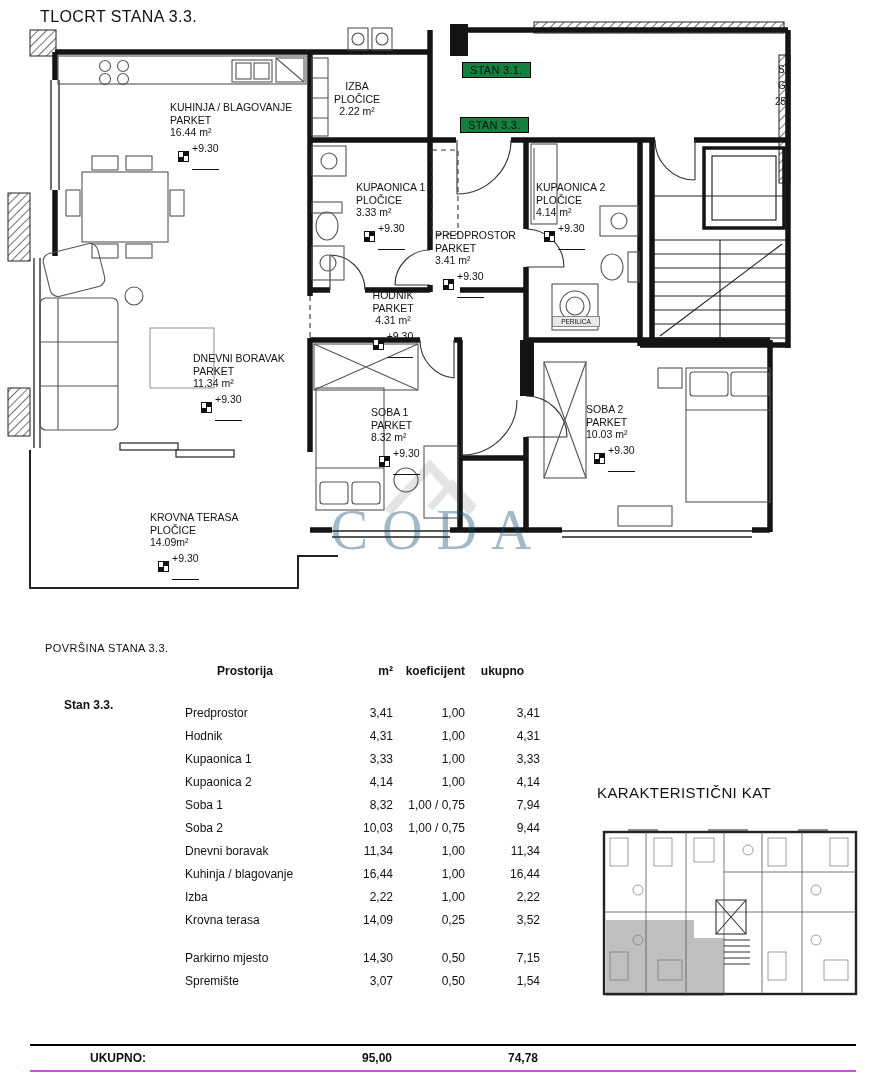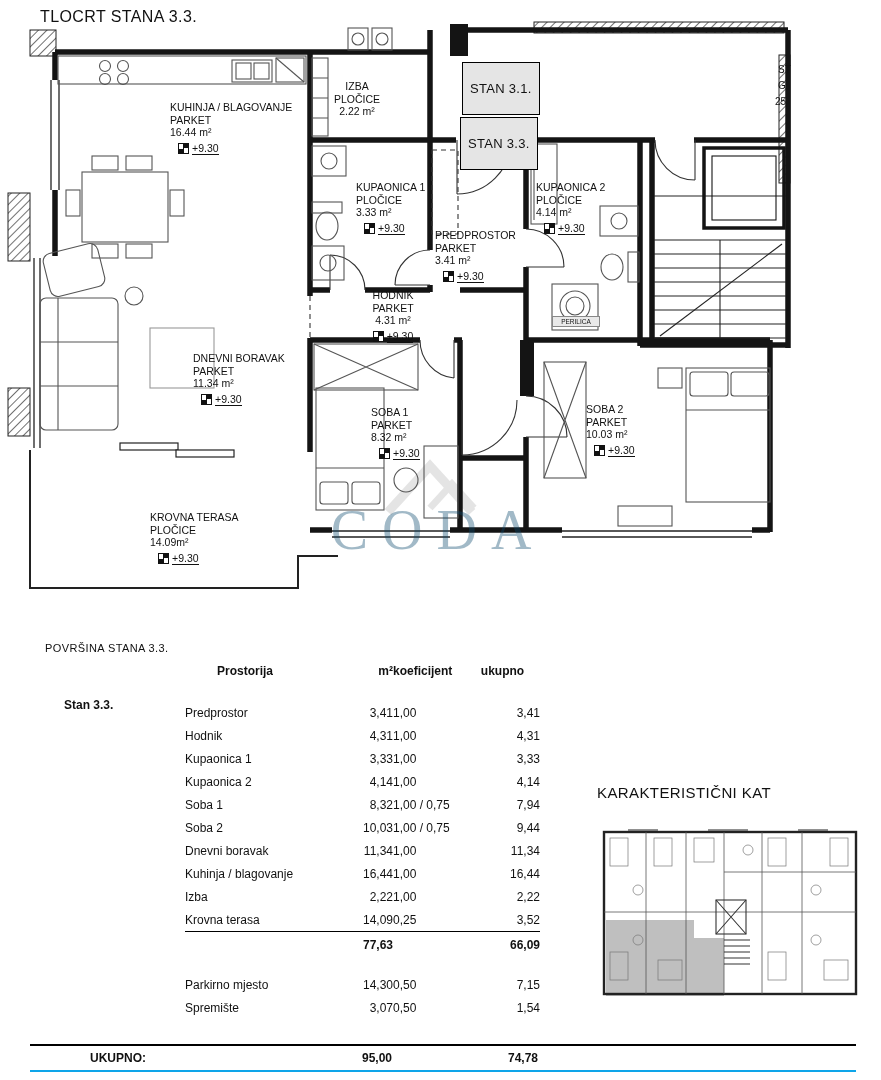--- a/index.html
+++ b/index.html
@@ -8,45 +8,45 @@
   .title1{position:absolute;left:40px;top:8px;font-size:16px;letter-spacing:.4px;}
   .title2{position:absolute;left:45px;top:642px;font-size:11px;letter-spacing:.4px;}
   .title3{position:absolute;left:597px;top:784px;font-size:15px;letter-spacing:.4px;}
   .plan-svg{position:absolute;left:0;top:0;}
   .rlabel{position:absolute;font-size:10.5px;line-height:1.2;white-space:nowrap;}
   .rlabel.center{text-align:center;}
   .lvl{display:flex;align-items:center;gap:3px;margin-top:3px;margin-left:8px;}
   .center .lvl{justify-content:center;margin-left:0;}
   .lvl-sym{width:9px;height:9px;border:1px solid #111;flex:0 0 auto;
      background:conic-gradient(#111 0 90deg,#fff 90deg 180deg,#111 180deg 270deg,#fff 270deg);}
-  .lvl-txt{border-bottom:1px solid #111;padding-bottom:0;}
-  .stan-box{position:absolute;border:1px solid #000;background:#e5e5e5;font-size:13px;
-     padding:18px 7px;letter-spacing:.3px;}
+  .lvl-txt{border-bottom:1px solid #111;padding-bottom:15px;}
+  .stan-box{position:absolute;border:1px solid #000;background:#15803d;font-size:11px;
+     padding:1px 7px;letter-spacing:.3px;}
   .perilica{position:absolute;left:552px;top:316px;width:46px;font-size:6.5px;text-align:center;
      background:#e9e9e9;border:1px solid #888;padding:1px 0;}
   .frag{position:absolute;font-size:10px;}
   .wmark{position:absolute;left:318px;top:498px;width:240px;text-align:center;
      font-family:"Liberation Serif",serif;font-size:56px;letter-spacing:14px;
      color:#0c4a6e;opacity:.38;}
   .stan33-left{position:absolute;left:64px;top:698px;font-size:12px;font-weight:bold;}
   table.area{position:absolute;left:185px;top:664px;border-collapse:collapse;
      font-size:12px;color:#111;table-layout:fixed;}
   table.area th{font-weight:bold;height:22px;vertical-align:top;padding:0;}
   table.area td{height:23px;padding:0;vertical-align:middle;}
   .c-room{width:120px;text-align:left;}
   .c-m2{width:88px;text-align:right;}
-  .c-coef{width:72px;text-align:left;}
+  .c-coef{width:72px;text-align:right;}
   .c-tot{width:75px;text-align:right;}
   th.c-room{text-align:center;}
   th.c-m2{text-align:right;padding-right:10px;}
   th.c-tot{text-align:center;}
   tr.sp td{height:15px;}
   tr.sub td{border-top:1px solid #000;font-weight:bold;height:26px;}
   .gt{position:absolute;left:30px;top:1044px;width:826px;height:24px;
-     border-top:2px solid #000;border-bottom:2px solid #0ea5e9;font-size:12px;font-weight:bold;}
+     border-top:2px solid #000;border-bottom:2px solid #d946ef;font-size:12px;font-weight:bold;}
   .gt span{position:absolute;line-height:24px;}
   .gt-label{left:60px;}
   .gt-m2{left:298px;width:64px;text-align:right;}
   .gt-tot{left:444px;width:64px;text-align:right;}
   .keyplan{position:absolute;left:598px;top:820px;}
 </style>
 </head>
 <body>
 
 <div class="page">
@@ -392,26 +392,20 @@
         <td class="c-m2">2,22</td>
         <td class="c-coef">1,00</td>
         <td class="c-tot">2,22</td>
       </tr>
       <tr>
         <td class="c-room">Krovna terasa</td>
         <td class="c-m2">14,09</td>
         <td class="c-coef">0,25</td>
         <td class="c-tot">3,52</td>
       </tr>
-      <tr class="sub">
-        <td class="c-room"></td>
-        <td class="c-m2">77,63</td>
-        <td class="c-coef"></td>
-        <td class="c-tot">66,09</td>
-      </tr>
       <tr class="sp">
           <td colspan="4"></td>
         </tr>
       <tr>
         <td class="c-room">Parkirno mjesto</td>
         <td class="c-m2">14,30</td>
         <td class="c-coef">0,50</td>
         <td class="c-tot">7,15</td>
       </tr>
       <tr>

